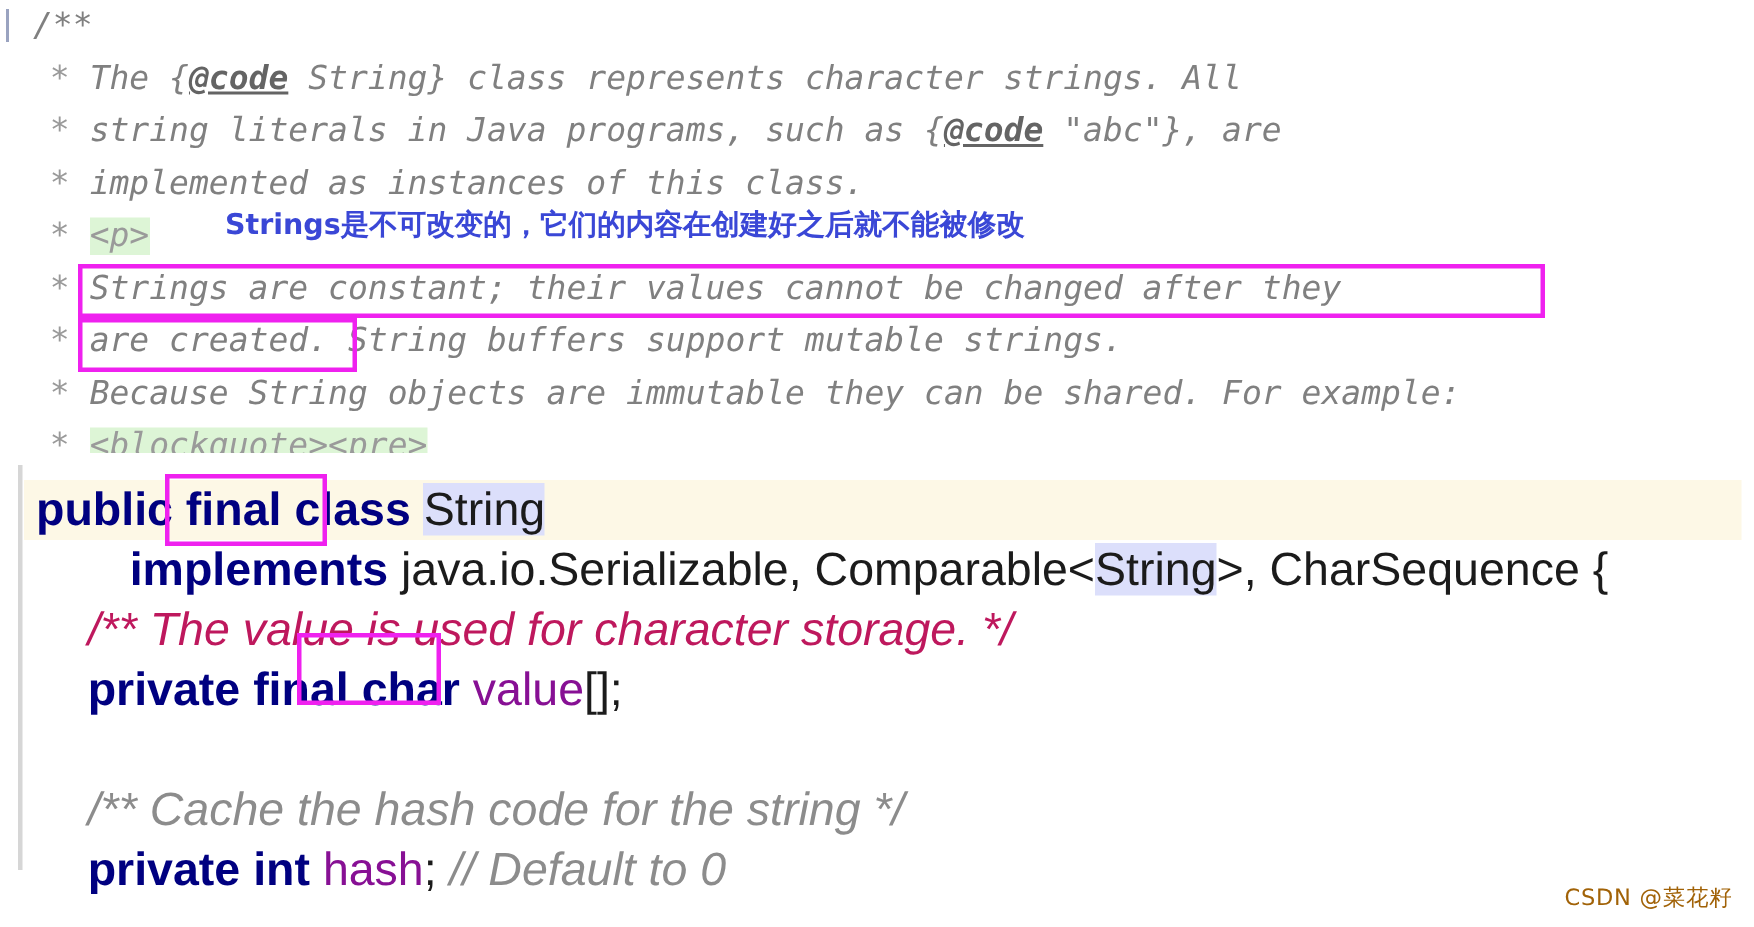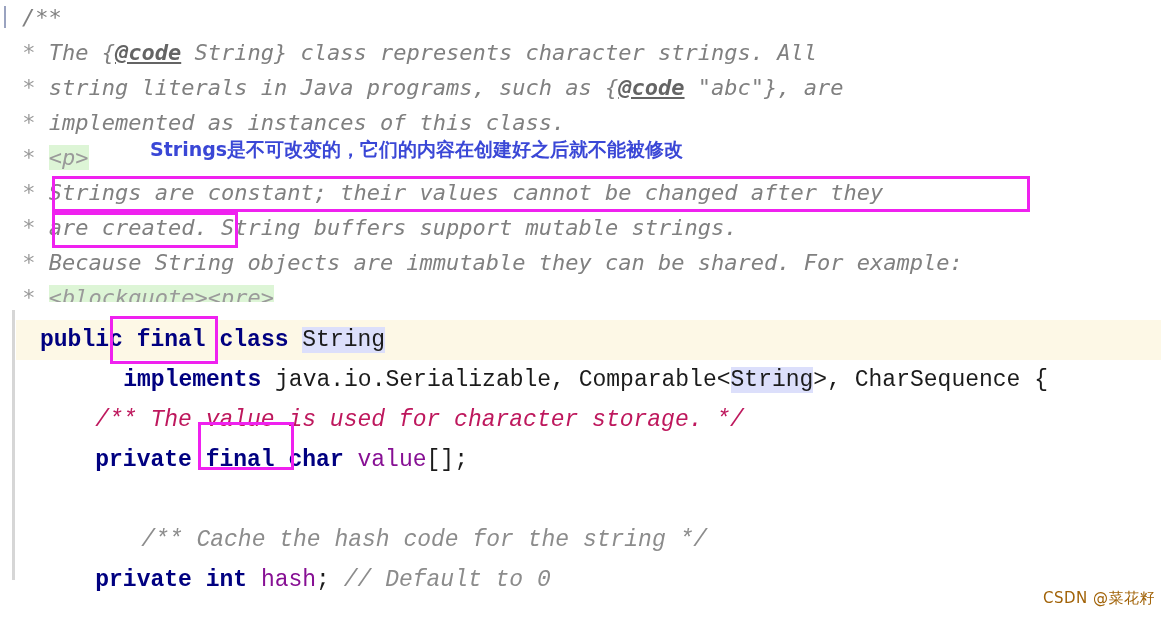--- a/index.html
+++ b/index.html
@@ -35,21 +35,21 @@
   }
   .doc-line {
     position: relative;
     height: 35px;
     line-height: 35px;
     white-space: pre;
     font-family: "DejaVu Sans Mono", "Liberation Mono", monospace;
     font-size: 22px;
     font-style: italic;
     color: #808080;
-    padding-left: 9px;
+    padding-left: 20px;
   }
   .doc-line .star {
     color: #9a9a9a;
     font-style: normal;
   }
   .tag-code {
     color: #646464;
     font-weight: bold;
     font-style: italic;
     text-decoration: underline;
@@ -119,24 +119,24 @@
     top: 18px;
     width: 1145px;
     height: 40px;
     background: #fdf8e6;
   }
   .code-line {
     position: relative;
     height: 40px;
     line-height: 40px;
     white-space: pre;
-    font-family: Liberation Mono, monospace;
-    font-size: 23px;
+    font-family: Liberation Sans, sans-serif;
+    font-size: 31px;
     color: #1b1b1b;
-    padding-left: 40px;
+    padding-left: 24px;
   }
   .code-lines {
     position: absolute;
     left: 0;
     top: 18px;
     width: 1169px;
   }
   .kw      { color: #000080; font-weight: bold; }
   .fld     { color: #871094; }
   .plain   { color: #1b1b1b; }
@@ -191,21 +191,21 @@
 
   <div class="code-pane">
     <div class="gutter-rule"></div>
     <div class="hl-band" style="background: rgb(253, 248, 230);"></div>
     <div class="code-lines" id="code-lines">
         <div class="code-line"><span class="kw" style="color: rgb(0, 0, 128);">public</span><span class="plain"> </span><span class="kw" style="color: rgb(0, 0, 128);">final</span><span class="plain"> </span><span class="kw" style="color: rgb(0, 0, 128);">class</span><span class="plain"> </span><span class="plain sel" style="background: rgb(220, 223, 251);">String</span></div>
         <div class="code-line"><span class="plain">    </span><span class="kw" style="color: rgb(0, 0, 128); margin-left: 28px;">implements</span><span class="plain"> java.io.Serializable, Comparable&lt;</span><span class="plain sel" style="background: rgb(220, 223, 251);">String</span><span class="plain">&gt;, CharSequence {</span></div>
         <div class="code-line"><span class="plain">    </span><span class="cmt" style="color: #be185d;">/** The value is used for character storage. */</span></div>
         <div class="code-line"><span class="plain">    </span><span class="kw" style="color: rgb(0, 0, 128);">private</span><span class="plain"> </span><span class="kw" style="color: rgb(0, 0, 128);">final</span><span class="plain"> </span><span class="kw" style="color: rgb(0, 0, 128);">char</span><span class="plain"> </span><span class="fld" style="color: rgb(135, 16, 148);">value</span><span class="punct">[];</span></div>
         <div class="code-line"><span class="plain"> </span></div>
-        <div class="code-line"><span class="plain">    </span><span class="cmt" style="color: rgb(140, 140, 140); margin-left: 46px;">/** Cache the hash code for the string */</span></div>
+        <div class="code-line"><span class="plain">    </span><span class="cmt" style="color: rgb(140, 140, 140);">/** Cache the hash code for the string */</span></div>
         <div class="code-line"><span class="plain">    </span><span class="kw" style="color: rgb(0, 0, 128);">private</span><span class="plain"> </span><span class="kw" style="color: rgb(0, 0, 128);">int</span><span class="plain"> </span><span class="fld" style="color: rgb(135, 16, 148);">hash</span><span class="punct">; </span><span class="cmt" style="color: rgb(140, 140, 140);">// Default to 0</span></div>
       </div>
   </div>
 
   <div class="mbox" id="box-final1" style="border-color: rgb(239, 33, 239);"></div>
   <div class="mbox" id="box-final2" style="border-color: rgb(239, 33, 239);"></div>
 
   <div class="watermark">CSDN @菜花籽</div>
 </div>
 

